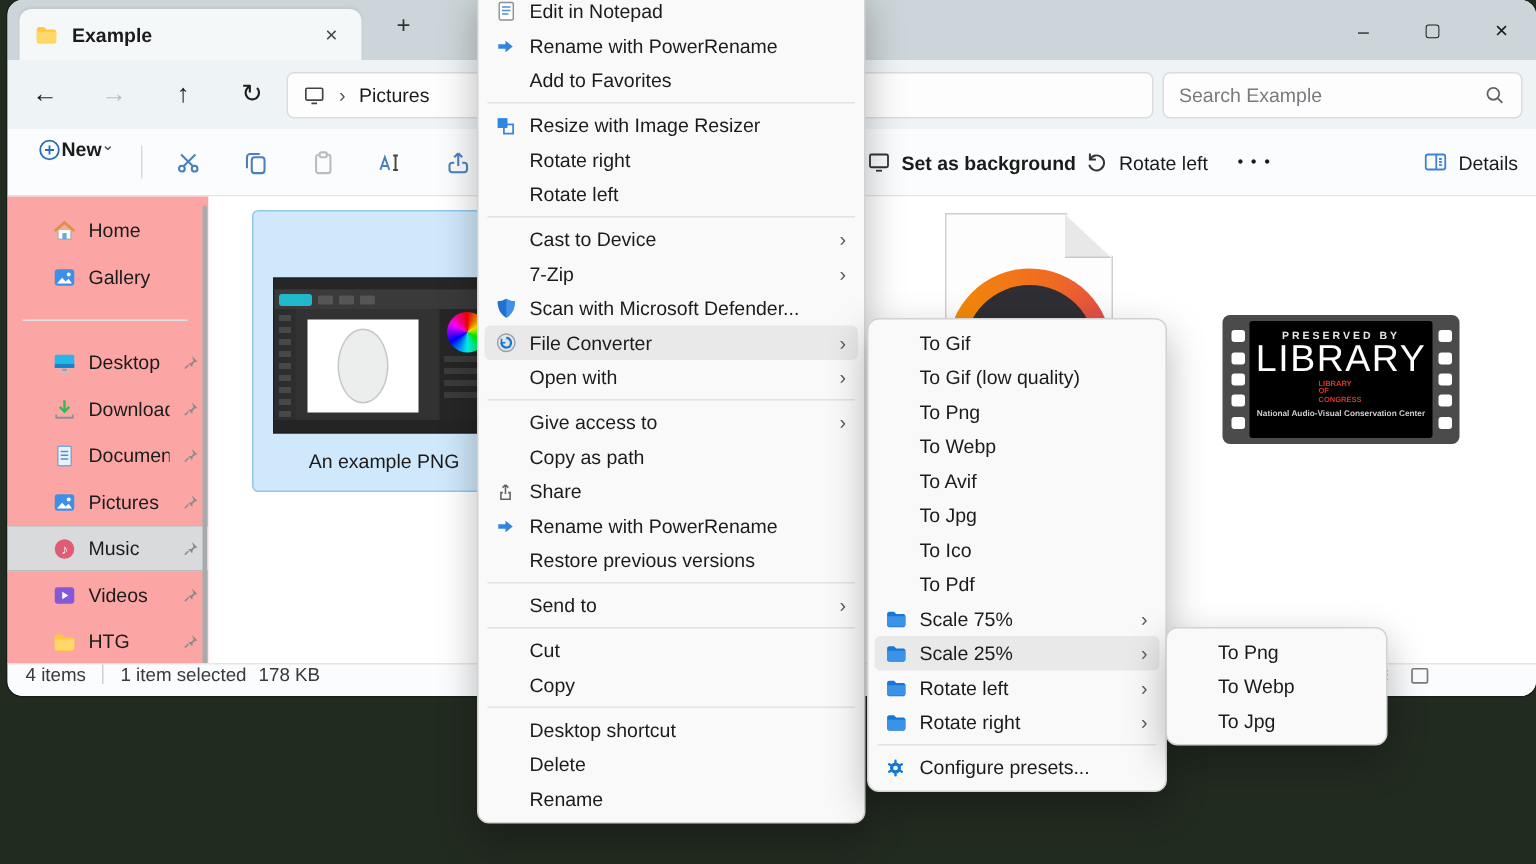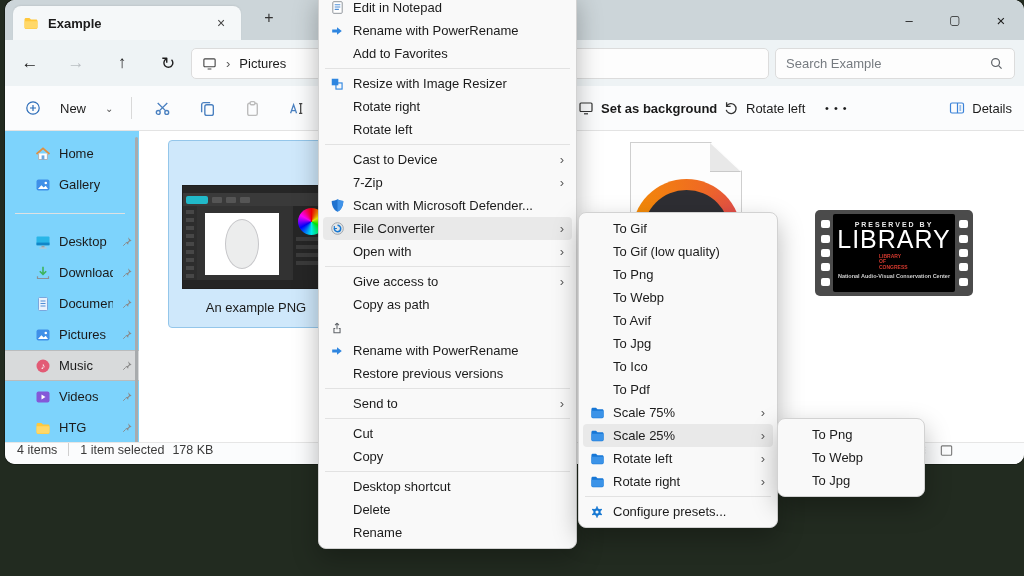--- a/index.html
+++ b/index.html
@@ -44,27 +44,27 @@
   .searchbox {
     position:absolute; left:770px; top:8px; width:240px; height:31px;
     background:#fdfdfd; border:1px solid #dcdcdc; border-radius:5px;
     display:flex; align-items:center; padding:0 10px; gap:8px;
   }
   .searchbox input { border:0; outline:0; flex:1; font-size:13px; background:transparent; color:#1b1b1b; font-family:inherit; }
   .searchbox input::placeholder { color:#767b80; }
   
   .cmdbar { position:absolute; left:0; top:86px; right:0; height:45px; background:#fbfcfd; border-bottom:1px solid #e3e3e3; }
   .cmdleft { position:absolute; left:10px; top:0; height:44px; display:flex; align-items:center; }
-  .newbtn { display:flex; align-items:center; gap:19px; padding:0 10px; height:32px; border-radius:5px; font-size:13px; }
+  .newbtn { display:flex; align-items:flex-start; gap:0; padding:0 10px; height:32px; border-radius:5px; font-size:13px;font-weight:bold; }
   .chev-sm { font-size:10px; color:#555; }
   .vdiv { width:1px; height:22px; background:#d9d9d9; margin:0 8px; }
   .iconbtn { width:45px; height:32px; display:flex; align-items:center; justify-content:center; border-radius:5px; }
   .cmditem { position:absolute; top:6px; height:32px; display:flex; align-items:center; gap:7px; font-size:13px; border-radius:5px; white-space:nowrap; }
   
-  .sidebar { position:absolute; left:0; top:131px; width:134px; bottom:22px; background:#7dd3fc; padding-top:7px; }
+  .sidebar { position:absolute; left:0; top:131px; width:134px; bottom:22px; background:#fca5a5; padding-top:7px; }
   .srow { height:31px; display:flex; align-items:center; gap:8px; padding-left:30px; padding-right:6px; font-size:13px; white-space:nowrap; overflow:hidden; }
   .srow .slabel { overflow:hidden; text-overflow:clip; }
   .srow .pin { margin-left:auto; flex:0 0 auto; }
   .srow.selected { background:#d8dadb; border-top:1px solid #babcbd; border-bottom:1px solid #babcbd; }
   .ssep { height:26px; display:flex; align-items:center; }
   .ssep div { height:1px; background:#dfe1e2; width:110px; margin-left:10px; }
   .sscroll { position:absolute; right:1px; top:6px; width:3px; height:408px; background:#a8abad; border-radius:2px; }
   
   .content { position:absolute; left:134px; top:131px; right:0; bottom:22px; background:#fff; }
   .tile-png {
@@ -593,20 +593,21 @@
     <span class="ic"></span>
     <span class="lbl">Copy as path</span>
   </div>
   <div class="mi">
     <span class="ic">
         <svg width="14" height="14" viewBox="0 0 16 16" fill="none" stroke="#5f6368" stroke-width="1.2">
           <path d="M6 8.5H4.5v5h7v-5H10"></path>
           <path d="M8 9.5v-7M8 2.5L5.8 4.7M8 2.5l2.2 2.2"></path>
         </svg>
       </span>
+    <span class="lbl">Share</span>
   </div>
   <div class="mi">
     <span class="ic">
         <svg width="14" height="14" viewBox="0 0 16 16">
           <path d="M2.5 6.2h5.5V3.6L13.5 8l-5.5 4.4V9.8H2.5z" fill="#2f86e0"></path>
         </svg>
       </span>
     <span class="lbl">Rename with PowerRename</span>
   </div>
   <div class="mi">

